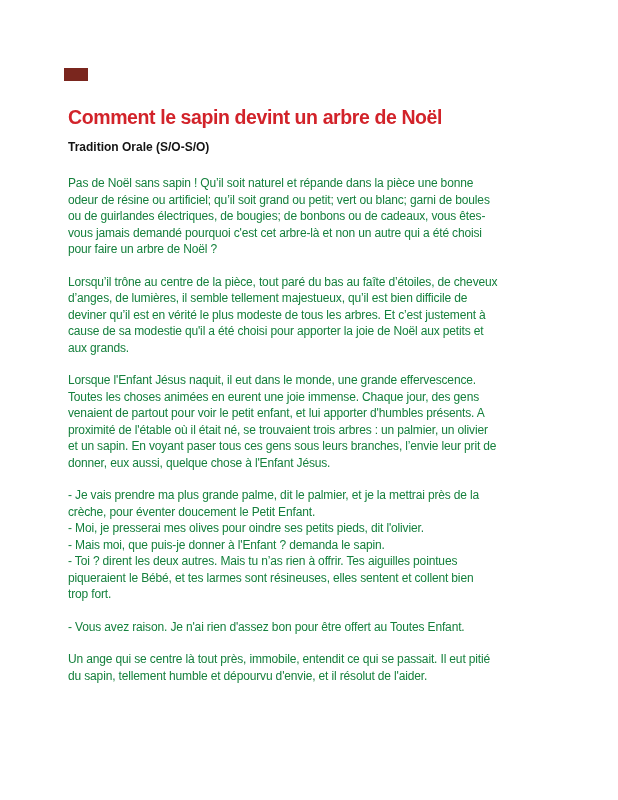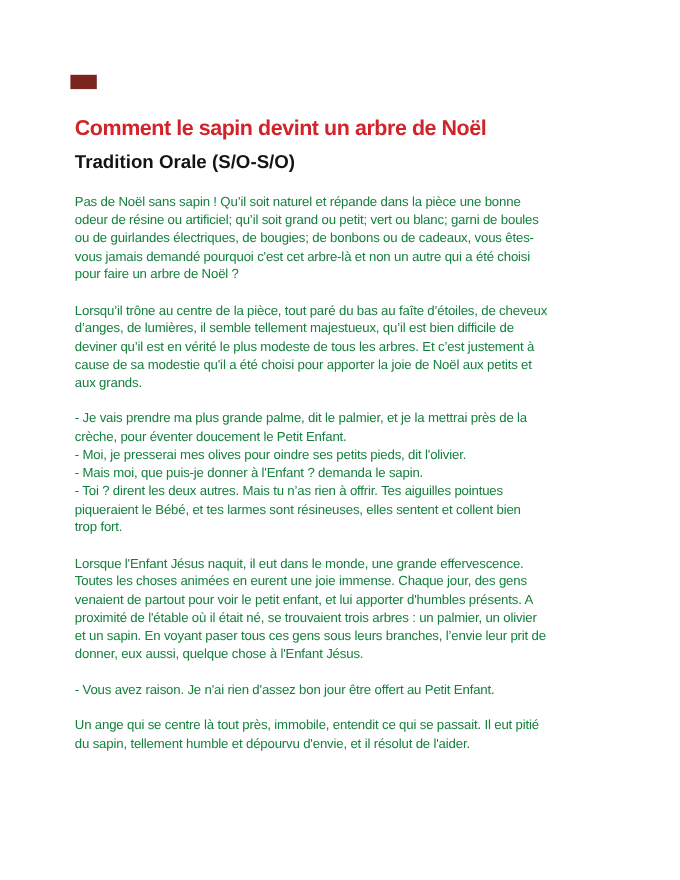--- a/index.html
+++ b/index.html
@@ -33,21 +33,21 @@
     margin: 0;
     font-size: 19.5px;
     line-height: 25px;
     font-weight: bold;
     letter-spacing: -0.4px;
     color: #d2232a;
     white-space: pre;
   }
   h2.doc-subtitle {
     margin: 9px 0 0 0;
-    font-size: 17px;
+    font-size: 12px;
     line-height: 17px;
     font-weight: bold;
     color: #141414;
     white-space: pre;
   }
   .doc-body p {
     margin: 0 0 16px 0;
     font-size: 12px;
     line-height: 16.5px;
     letter-spacing: -0.15px;
@@ -69,30 +69,30 @@
     <p>Pas de Noël sans sapin ! Qu’il soit naturel et répande dans la pièce une bonne
 odeur de résine ou artificiel; qu’il soit grand ou petit; vert ou blanc; garni de boules
 ou de guirlandes électriques, de bougies; de bonbons ou de cadeaux, vous êtes-
 vous jamais demandé pourquoi c'est cet arbre-là et non un autre qui a été choisi
 pour faire un arbre de Noël ?</p>
     <p>Lorsqu’il trône au centre de la pièce, tout paré du bas au faîte d’étoiles, de cheveux
 d’anges, de lumières, il semble tellement majestueux, qu’il est bien difficile de
 deviner qu’il est en vérité le plus modeste de tous les arbres. Et c’est justement à
 cause de sa modestie qu'il a été choisi pour apporter la joie de Noël aux petits et
 aux grands.</p>
+    <p>Lorsque l'Enfant Jésus naquit, il eut dans le monde, une grande effervescence.
+Toutes les choses animées en eurent une joie immense. Chaque jour, des gens
+venaient de partout pour voir le petit enfant, et lui apporter d'humbles présents. A
+proximité de l'étable où il était né, se trouvaient trois arbres : un palmier, un olivier
+et un sapin. En voyant paser tous ces gens sous leurs branches, l’envie leur prit de
+donner, eux aussi, quelque chose à l'Enfant Jésus.</p>
     <p>- Je vais prendre ma plus grande palme, dit le palmier, et je la mettrai près de la
 crèche, pour éventer doucement le Petit Enfant.
 - Moi, je presserai mes olives pour oindre ses petits pieds, dit l'olivier.
 - Mais moi, que puis-je donner à l'Enfant ? demanda le sapin.
 - Toi ? dirent les deux autres. Mais tu n’as rien à offrir. Tes aiguilles pointues
 piqueraient le Bébé, et tes larmes sont résineuses, elles sentent et collent bien
 trop fort.</p>
-    <p>Lorsque l'Enfant Jésus naquit, il eut dans le monde, une grande effervescence.
-Toutes les choses animées en eurent une joie immense. Chaque jour, des gens
-venaient de partout pour voir le petit enfant, et lui apporter d'humbles présents. A
-proximité de l'étable où il était né, se trouvaient trois arbres : un palmier, un olivier
-et un sapin. En voyant paser tous ces gens sous leurs branches, l’envie leur prit de
-donner, eux aussi, quelque chose à l'Enfant Jésus.</p>
-    <p>- Vous avez raison. Je n'ai rien d'assez bon jour être offert au Petit Enfant.</p>
+    <p>- Vous avez raison. Je n'ai rien d'assez bon pour être offert au Toutes Enfant.</p>
     <p>Un ange qui se centre là tout près, immobile, entendit ce qui se passait. Il eut pitié
 du sapin, tellement humble et dépourvu d'envie, et il résolut de l'aider.</p>
   </div>
 </div>
 
 </body></html>

